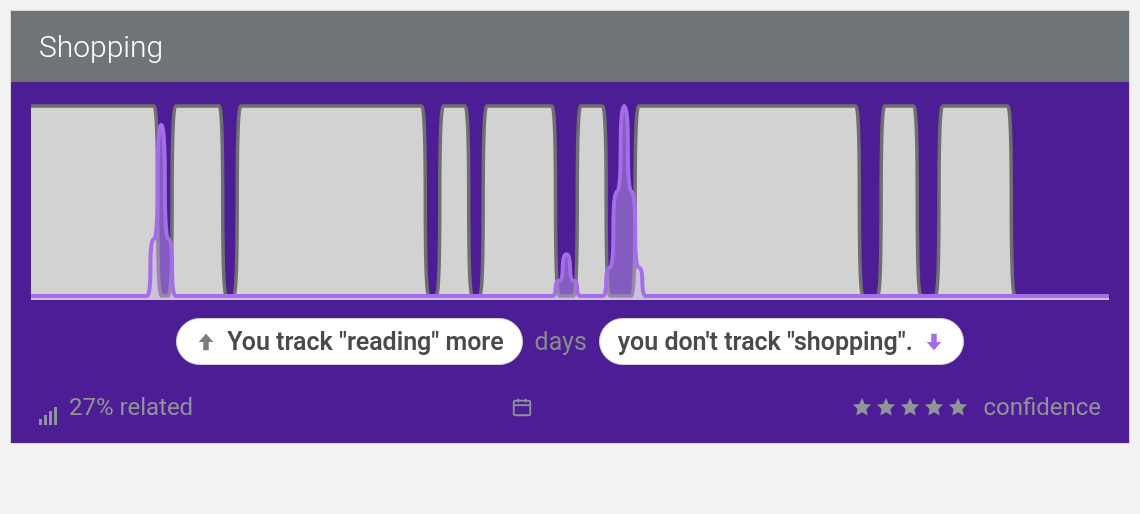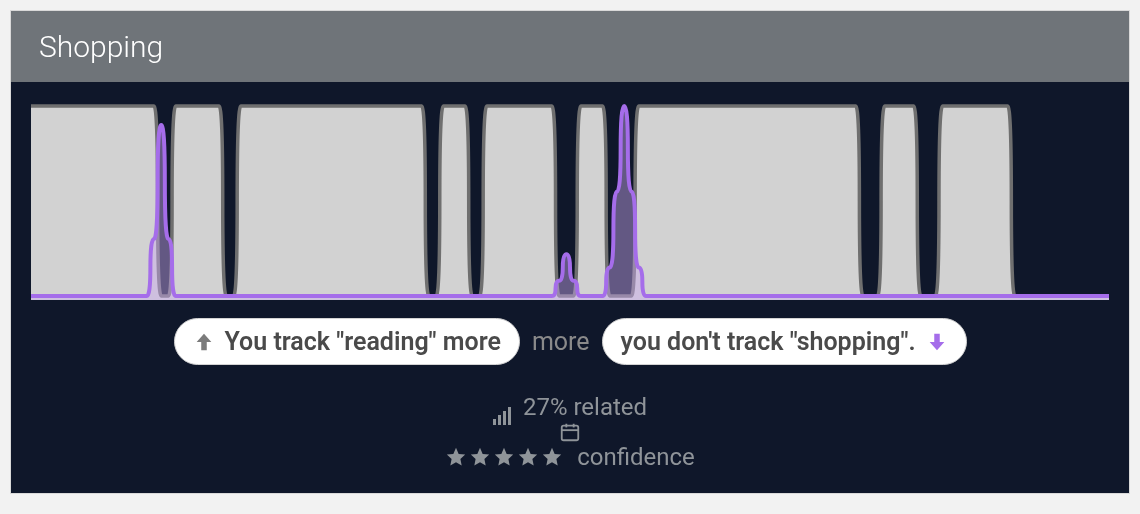--- a/index.html
+++ b/index.html
@@ -2,21 +2,21 @@
 <html><head>
   <meta charset="utf-8">
   <style>
     * { margin: 0; padding: 0; box-sizing: border-box; }
     body {
       font-family: -apple-system, BlinkMacSystemFont, "Segoe UI", Roboto, Helvetica, Arial, sans-serif;
       background: #f2f2f2;
       padding: 10px;
     }
     .card {
-      background: #0f172a;
+      background: #4c1d95;
       border: 1px solid #d9d9d9;
       width: 1120px;
       overflow: hidden;
     }
     .card-header {
       background: #6f7479;
       color: #fff;
       font-size: 30px;
       font-weight: 300;
       padding: 18px 28px;
@@ -56,21 +56,20 @@
     }
     .arrow-svg { width: 22px; height: 22px; display: block; }
     .stats-row {
       display: flex;
       justify-content: space-between;
       align-items: center;
       padding: 18px 28px 22px 28px;
       color: #8f9499;
       font-size: 24px;
       font-weight: 400;
-      flex-direction: column;
     }
     .stat {
       display: inline-flex;
       align-items: center;
       gap: 10px;
     }
     .bars-icon { width: 20px; height: 20px; display: inline-block; }
     .bars-icon span { display:inline-block; width:3px; margin-right:2px; background:#8f9499; vertical-align: bottom; }
     .cal-svg { width: 22px; height: 22px; display:block; }
     .stars { display:inline-flex; gap:2px; margin-right:4px; }
@@ -93,21 +92,21 @@
       </svg>
   </div>
 
   <div class="correlation-row">
     <span class="pill">
       <svg class="arrow-svg" viewBox="0 0 24 24">
         <path id="arrow-left" d="M12 3 L20 12 L15 12 L15 21 L9 21 L9 12 L4 12 Z" fill="#7b7b7b"></path>
       </svg>
       <span>You track "reading" more</span>
     </span>
-    <span class="joiner">more</span>
+    <span class="joiner">days</span>
     <span class="pill">
       <span>you don't track "shopping".</span>
       <svg class="arrow-svg" viewBox="0 0 24 24">
         <path id="arrow-right" d="M12 21 L4 12 L9 12 L9 3 L15 3 L15 12 L20 12 Z" fill="#a56dea"></path>
       </svg>
     </span>
   </div>
 
   <div class="stats-row">
     <span class="stat">

